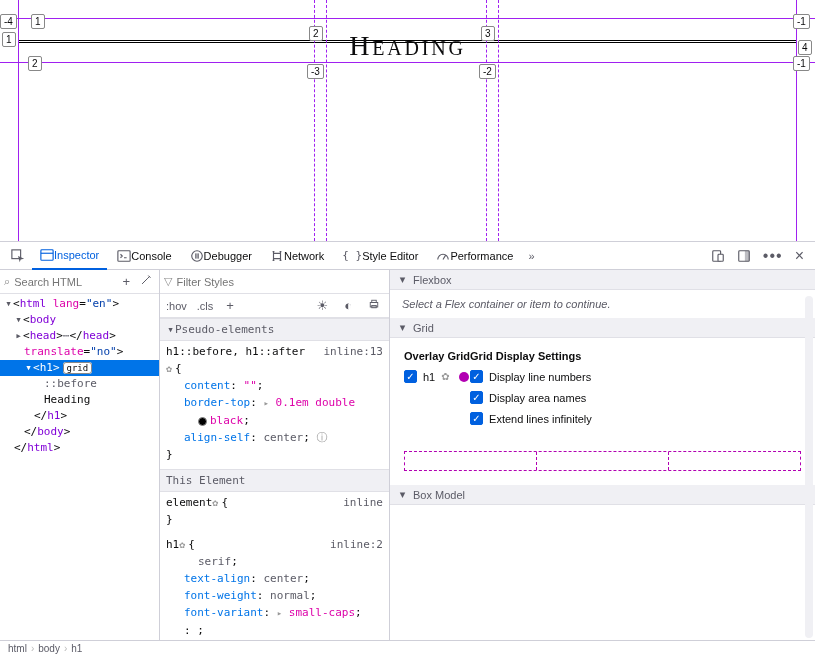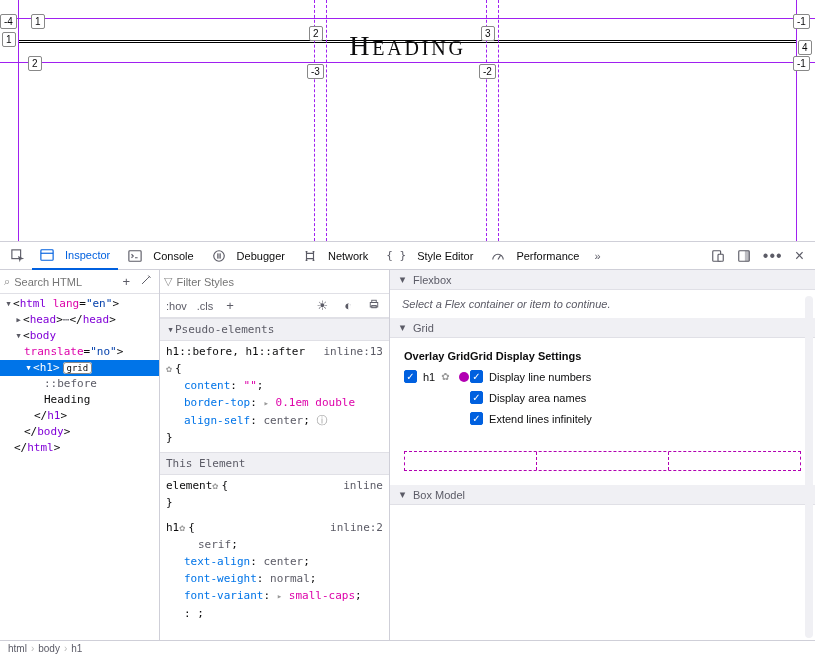--- a/index.html
+++ b/index.html
@@ -10,21 +10,21 @@
 .preview .heading { position: absolute; left: 50%; top: 30px; transform: translateX(-50%); font-family: Georgia, serif; font-variant: small-caps; letter-spacing: 0.1em; font-size: 28px; font-weight: normal; }
 .gridline { position: absolute; background: none; }
 .vline { top: 0; bottom: 0; width: 0; border-left: 1px dashed #a020f0; }
 .hline { left: 0; right: 0; height: 0; border-top: 1px solid #a020f0; }
 .solidv { border-left: 1px solid #a020f0; }
 .lbl { position: absolute; background: #fff; border: 1px solid #888; border-radius: 2px; padding: 0 3px; font-size: 10px; line-height: 13px; }
 .rule { position: absolute; border-top: 3px double #000; left: 18px; right: 18px; }
 
 
 .toolbar { display: flex; align-items: center; height: 28px; border-bottom: 1px solid #cfcfd8; padding: 0 6px; gap: 2px; }
-.tab { display: flex; align-items: center; gap: 11px; padding: 0 8px; height: 28px; cursor: pointer; color: #0c0c0d; }
+.tab { display: flex; align-items: center; gap: 0; padding: 0 8px; height: 28px; cursor: pointer; color: #0c0c0d; }
 .tab.active { color: #0060df; border-bottom: 2px solid #0060df; }
 .spacer { flex: 1; }
 .tbtn { padding: 0 5px; height: 24px; display: flex; align-items: center; cursor: pointer; color: #5b5b66; }
 
 
 .main { display: flex; height: 370px; }
 .panelL { width: 160px; border-right: 1px solid #cfcfd8; display: flex; flex-direction: column; }
 .panelM { width: 230px; border-right: 1px solid #cfcfd8; display: flex; flex-direction: column; }
 .panelR { flex: 1; display: flex; flex-direction: column; position: relative; }
 
@@ -187,22 +187,22 @@
     <div class="searchbar">
       <span style="color:#888">⌕</span>
       <input placeholder="Search HTML" style="">
       <span class="minibtn">+</span>
       <span class="minibtn"><svg width="12" height="12" viewBox="0 0 16 16">
             <path d="M13 3 L10 6 M11 2 L14 5 M10 6 L4 12 L3 13 L4 12 L10 6" stroke="#5b5b66" stroke-width="1.3" fill="none"></path>
           </svg></span>
     </div>
     <div class="domtree">
       <div class="row"><span class="tw">▾</span>&lt;<span class="tag">html</span> <span class="attr">lang</span>=<span class="val">"en"</span>&gt;</div>
+      <div class="row" style="padding-left:14px"><span class="tw">▾</span>&lt;<span class="tag">body</span></div>
       <div class="row" style="padding-left:14px"><span class="tw">▸</span>&lt;<span class="tag">head</span>&gt;<span class="muted">⋯</span>&lt;/<span class="tag">head</span>&gt;</div>
-      <div class="row" style="padding-left:14px"><span class="tw">▾</span>&lt;<span class="tag">body</span></div>
       <div class="row" style="padding-left:24px"><span class="attr">translate</span>=<span class="val">"no"</span>&gt;</div>
       <div class="row sel" style="padding-left:24px"><span class="tw">▾</span>&lt;<span class="tag">h1</span>&gt;<span class="badge">grid</span></div>
       <div class="row" style="padding-left:44px;color:#5b5b66">::before</div>
       <div class="row" style="padding-left:44px">Heading</div>
       <div class="row" style="padding-left:34px">&lt;/<span class="tag">h1</span>&gt;</div>
       <div class="row" style="padding-left:24px">&lt;/<span class="tag">body</span>&gt;</div>
       <div class="row" style="padding-left:14px">&lt;/<span class="tag">html</span>&gt;</div>
     </div>
   </div>
 
@@ -230,20 +230,21 @@
           <span>Pseudo-elements</span>
         </div>
       <div class="rule-block">
         <div class="sel-line">
             <span>h1::before, h1::after</span>
             <span class="src">inline:13</span>
           </div>
         <div><span class="gearmini">✿</span>{</div>
         <div class="prop"><span class="pname">content</span>: <span class="pval">""</span>;</div>
         <div class="prop"><span class="pname">border-top</span>: <span class="arrow">▸</span> <span class="pval">0.1em double</span></div>
+        <div class="prop" style="padding-left:32px"><span class="swatch"></span><span class="pval">black</span>;</div>
         <div class="prop"><span class="pname">align-self</span>: <span class="pval2">center</span>; <span style="color:#999">ⓘ</span></div>
         <div>}</div>
       </div>
       <div class="section-hdr">
           <span>This Element</span>
         </div>
       <div class="rule-block">
         <div class="sel-line"><span>element</span> <span class="gearmini">✿</span> {<span class="src">inline</span></div>
         <div>}</div>
       </div>

